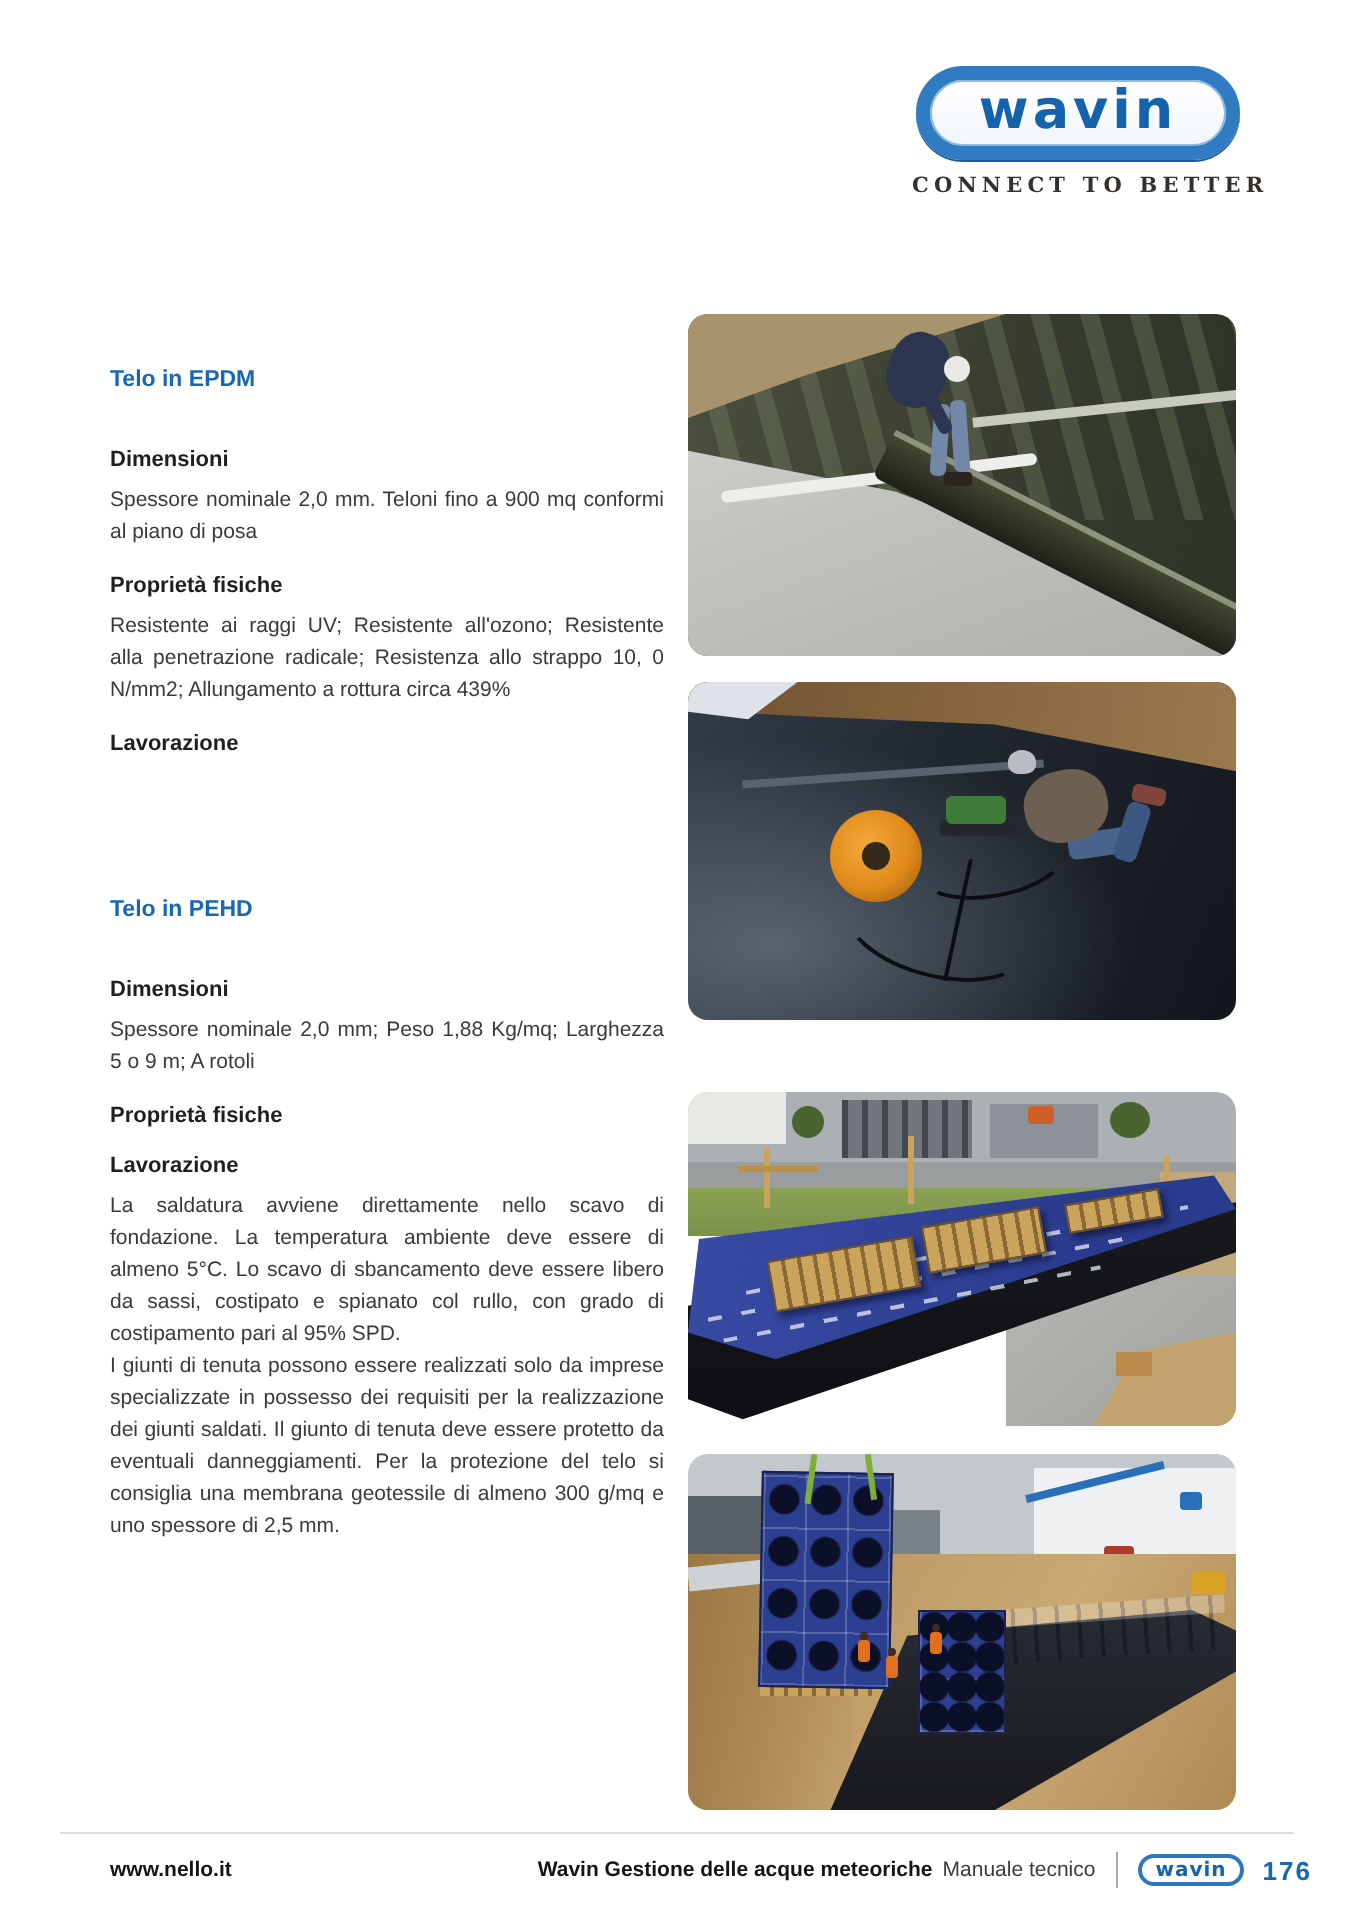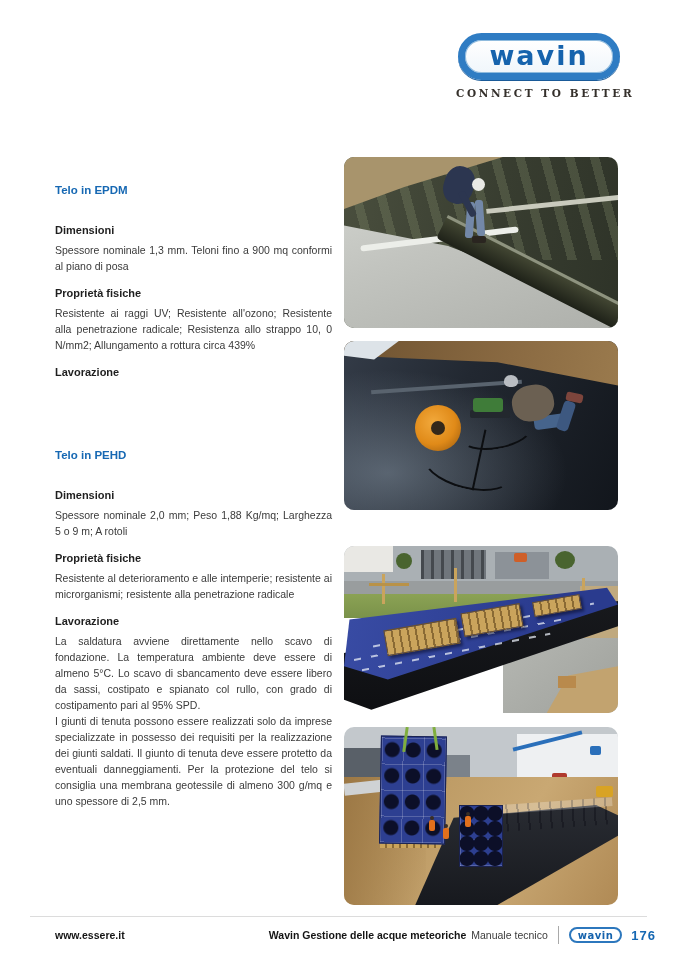--- a/index.html
+++ b/index.html
@@ -155,32 +155,31 @@
 <div class="page">
 
   <div class="wavin-logo">
     <span>wavin</span>
   </div>
   <div class="tagline">CONNECT TO BETTER</div>
 
   <div class="textcol sec1">
     <h2 class="sec-title">Telo in EPDM</h2>
     <h3>Dimensioni</h3>
-    <p>Spessore nominale 1,3 mm. Teloni fino a 900 mq conformi al piano di posa</p>
+    <p>Spessore nominale 2,0 mm. Teloni fino a 900 mq conformi al piano di posa</p>
     <h3>Proprietà fisiche</h3>
     <p>Resistente ai raggi UV; Resistente all'ozono; Resistente alla penetrazione radicale; Resistenza allo strappo 10, 0 N/mm2; Allungamento a rottura circa 439%</p>
     <h3>Lavorazione</h3>
   </div>
 
   <div class="textcol sec2">
     <h2 class="sec-title">Telo in PEHD</h2>
     <h3>Dimensioni</h3>
     <p>Spessore nominale 2,0 mm; Peso 1,88 Kg/mq; Larghezza 5 o 9 m; A rotoli</p>
     <h3>Proprietà fisiche</h3>
-    <p>Resistente al deterioramento e alle intemperie; resistente ai microrganismi; resistente alla penetrazione radicale</p>
     <h3>Lavorazione</h3>
     <p>La saldatura avviene direttamente nello scavo di fondazione. La temperatura ambiente deve essere di almeno 5°C. Lo scavo di sbancamento deve essere libero da sassi, costipato e spianato col rullo, con grado di costipamento pari al 95% SPD.</p>
     <p>I giunti di tenuta possono essere realizzati solo da imprese specializzate in possesso dei requisiti per la realizzazione dei giunti saldati. Il giunto di tenuta deve essere protetto da eventuali danneggiamenti. Per la protezione del telo si consiglia una membrana geotessile di almeno 300 g/mq e uno spessore di 2,5 mm.</p>
   </div>
 
   <div class="photo p1" title="Posa del telo in EPDM sul piano di posa">
     <div class="p1-base"></div>
     <div class="p1-swirl"></div>
     <div class="p1-soil"></div>
     <div class="p1-gray"></div>
@@ -287,21 +286,21 @@
     <div class="p4-worker" style="left:36%;top:57%;">
         <i></i>
       </div>
     <div class="p4-worker" style="left:44%;top:50%;">
         <i></i>
       </div>
   </div>
 
   <div class="footer-rule"></div>
   <div class="footer">
-    <span class="f-url">www.essere.it</span>
+    <span class="f-url">www.nello.it</span>
     <span class="f-title-bold">Wavin Gestione delle acque meteoriche</span>
     <span class="f-title-reg">Manuale tecnico</span>
     <span class="f-div"></span>
     <span class="f-logo">
       <span>wavin</span>
     </span>
     <span class="f-page">176</span>
   </div>
 
 </div>

